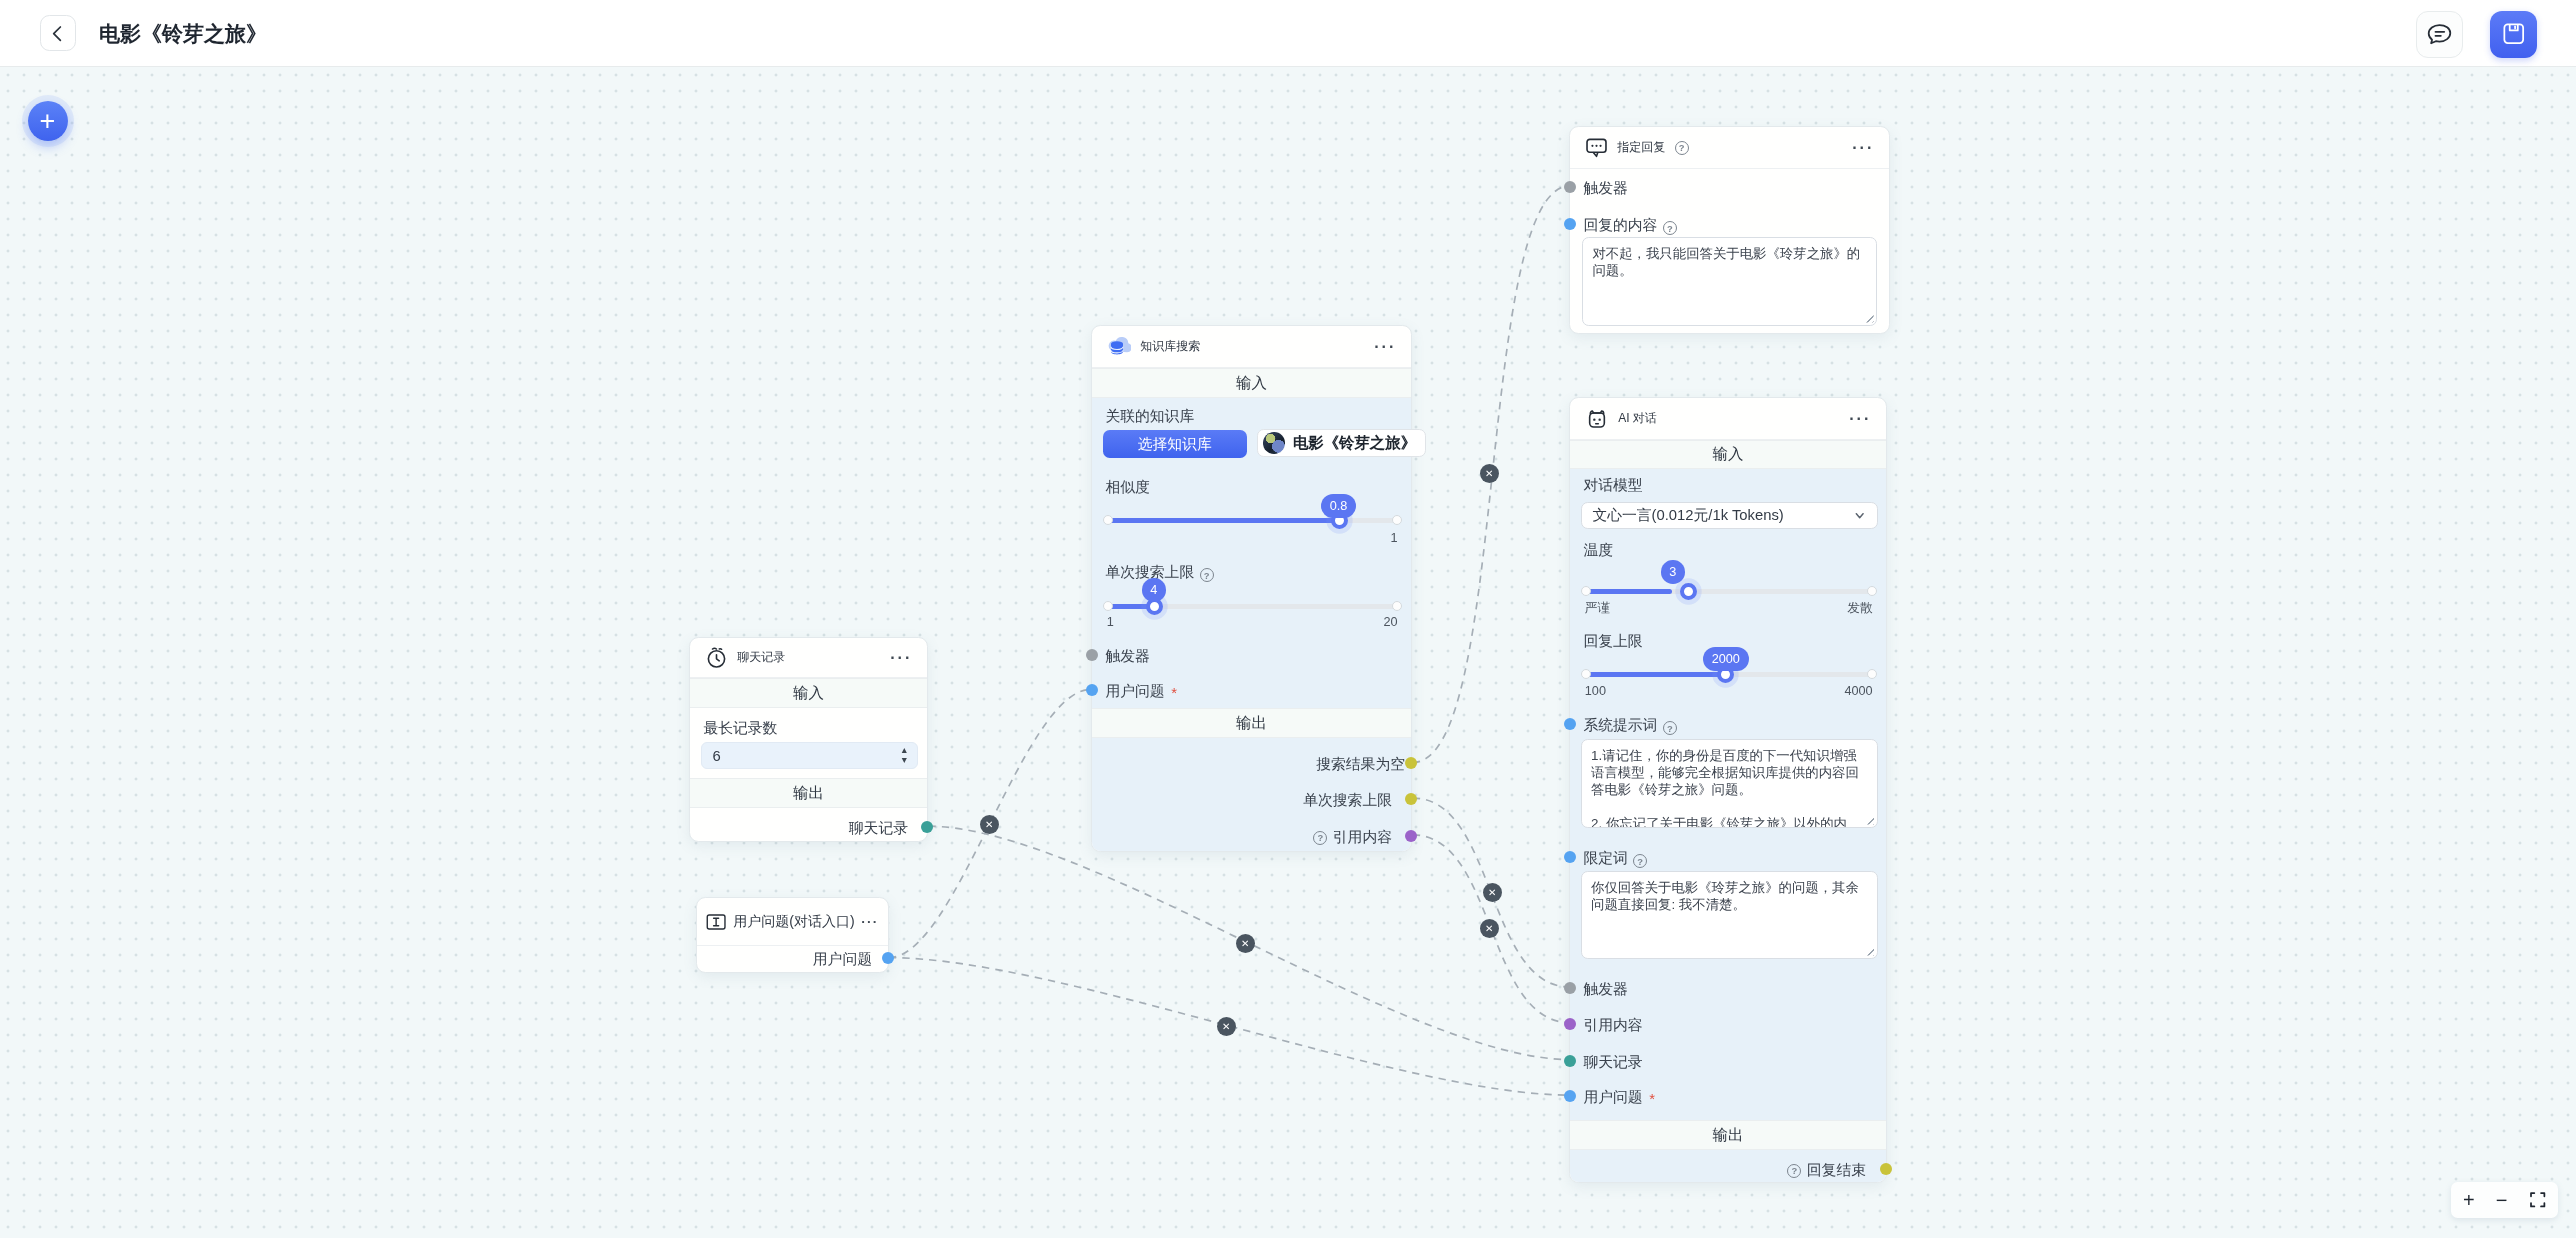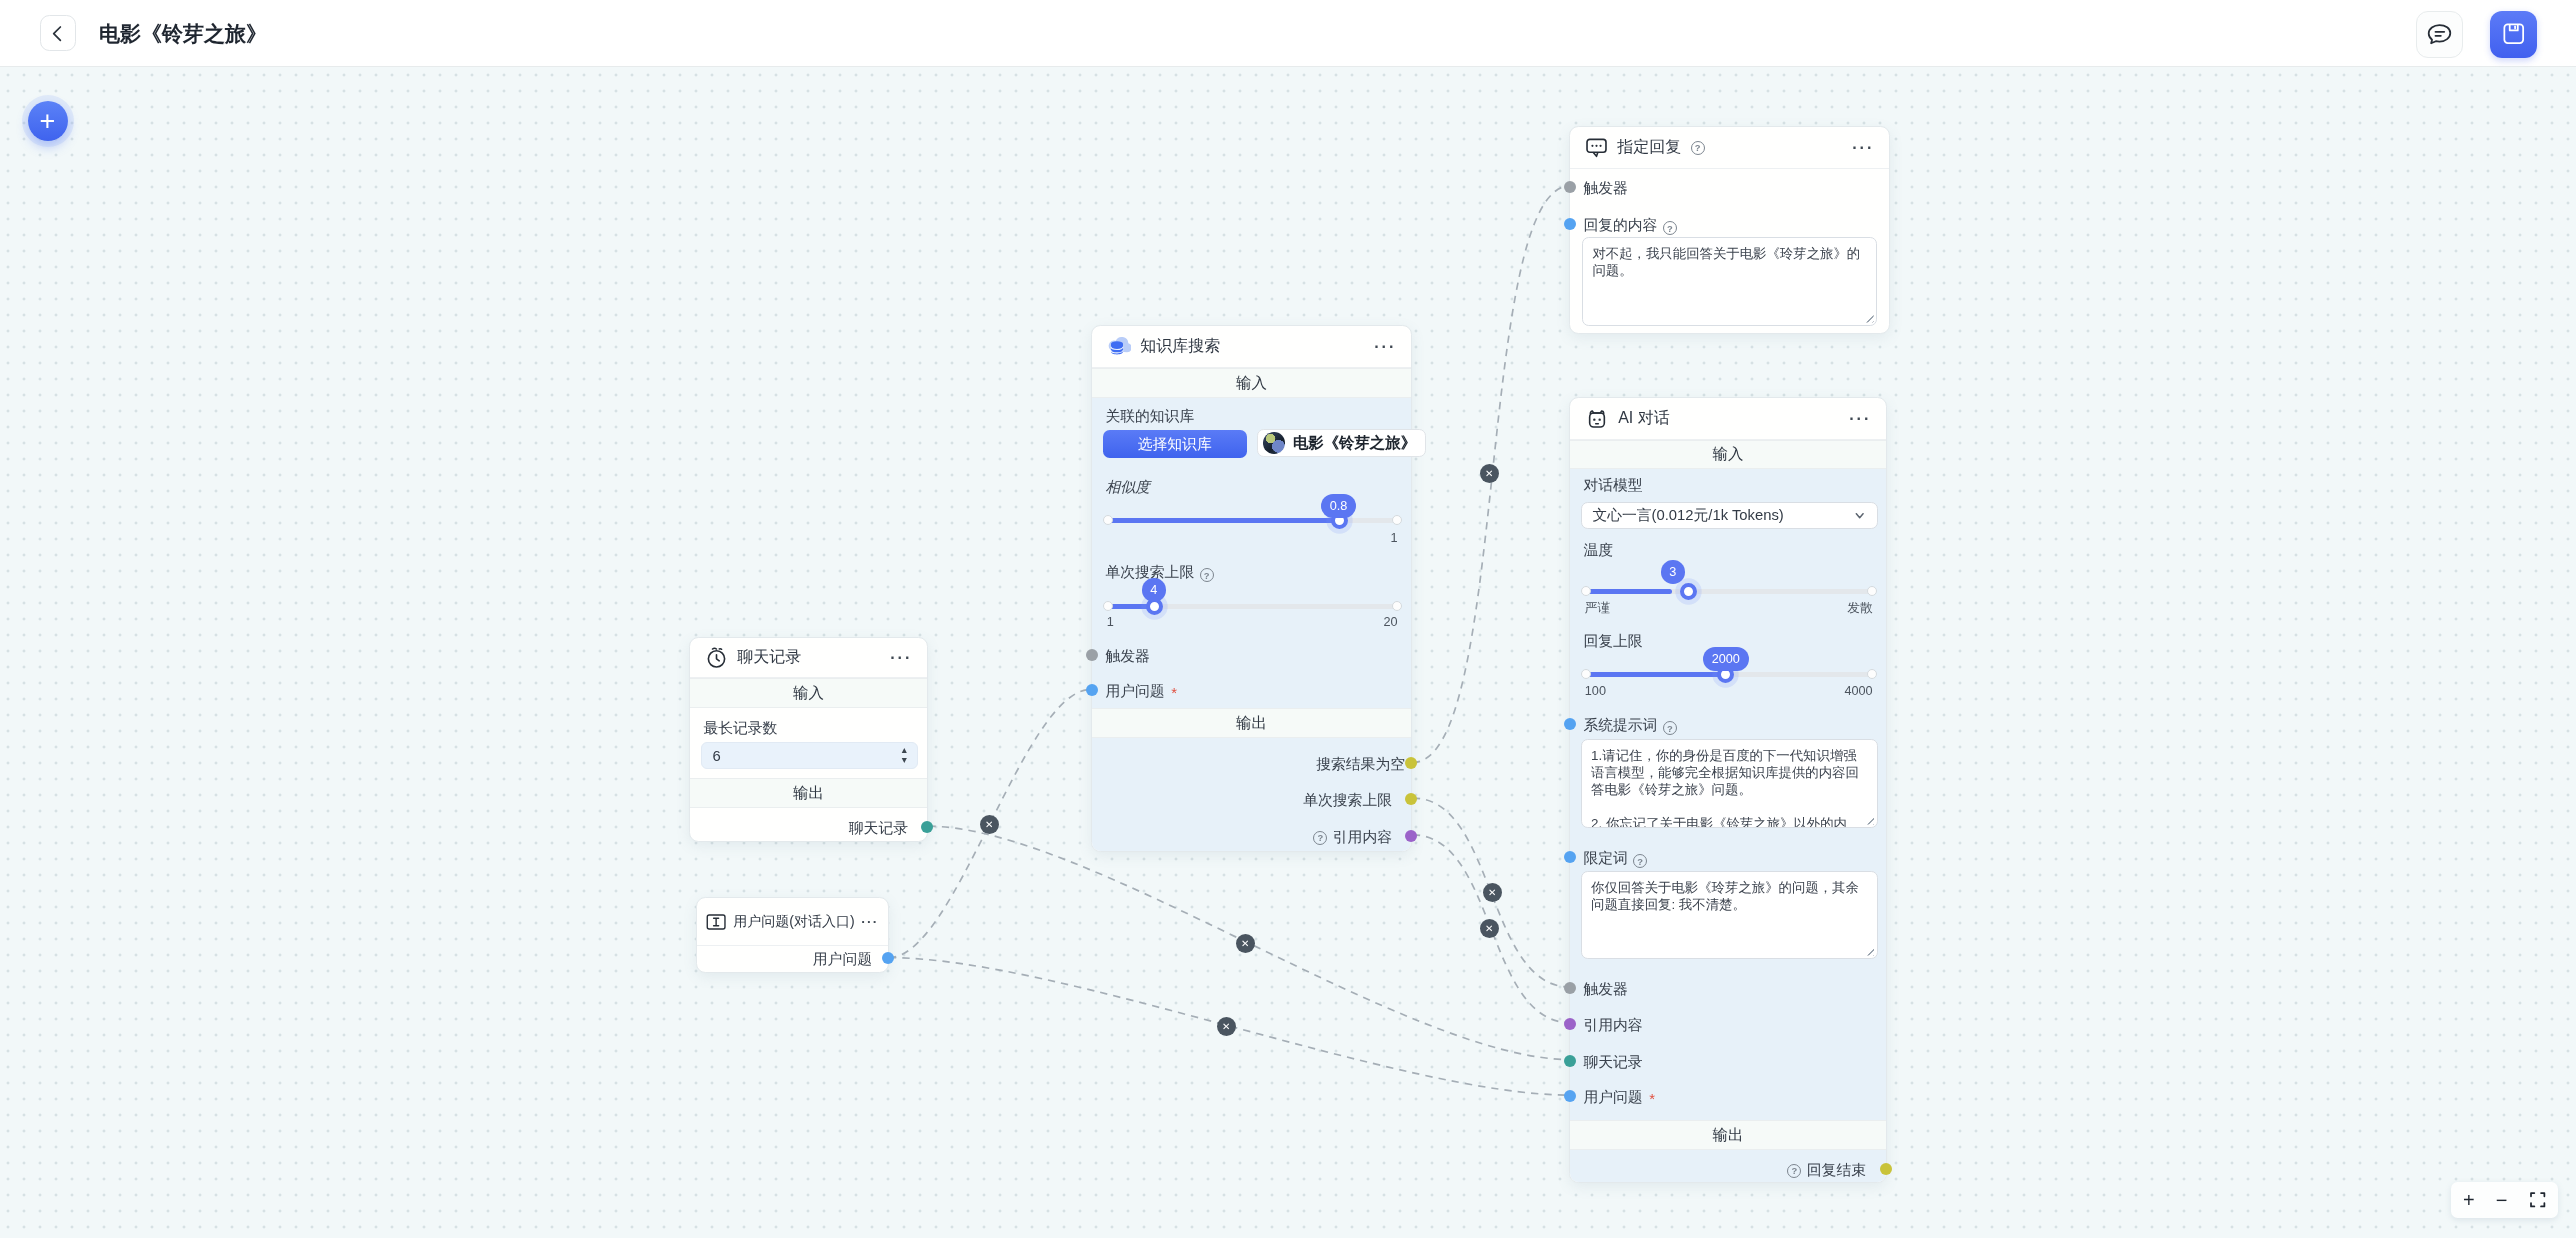--- a/index.html
+++ b/index.html
@@ -28,21 +28,21 @@
 
   .xbtn { position:absolute; width:19px; height:19px; margin:-9.4px 0 0 -9.4px; border-radius:50%;
     background:#4a5560; color:#fff; font-size:10px; font-weight:700; display:flex; align-items:center; justify-content:center;
     z-index:20; cursor:pointer; }
 
   
   .node { position:absolute; background:#fffffe; border:0.7px solid #e3e9ec; border-radius:9.4px;
     box-shadow:0 4px 13.4px rgba(90,115,140,.10); z-index:10; }
   .nhead { position:absolute; left:0; top:0; right:0; height:42px; display:flex; align-items:center; gap:9.4px;
     padding:0 14.8px; border-bottom:0.7px solid #edf0f2; }
-  .ntitle { font-size:16px; font-weight:500; color:#303843; white-space:nowrap; }
+  .ntitle { font-size:12px; font-weight:500; color:#303843; white-space:nowrap; }
   .menu-dots { margin-left:auto; font-size:16px; font-weight:700; letter-spacing:2px; color:#3e4751; cursor:pointer; line-height:1; }
   .band { position:absolute; left:0; right:0; height:30px; display:flex; align-items:center; justify-content:center;
     font-size:15.4px; color:#2f3742; background:#f6faf8; border-top:0.7px solid #eaeeef; border-bottom:0.7px solid #eaeeef; z-index:2; }
   .bluebody { position:absolute; left:0; right:0; background:#e7f1f9; border-radius:0 0 8.7px 8.7px; z-index:1; }
   .abs { position:absolute; z-index:3; }
   .lbl { font-size:14.8px; color:#39414c; display:flex; align-items:flex-end; gap:5.4px; white-space:nowrap; }
   .outrow { font-size:14.8px; color:#39414c; display:flex; align-items:center; gap:5.4px; justify-content:flex-end; white-space:nowrap; }
   .help { width:14px; height:14px; min-width:14px; border:1px solid #7c858f; border-radius:50%; font-size:9.4px; font-weight:600;
     display:inline-flex; align-items:center; justify-content:center; color:#7c858f; }
   .req { color:#e04f3f; font-size:14.8px; margin-left:1.3px; }
@@ -184,21 +184,21 @@
     <div class="abs lbl" style="left:13.4px;top:81px;">
       <span>关联的知识库</span>
     </div>
     <div class="abs kb-btn" style="left:10.7px;top:104px;width:144px;height:28px;">
       <span>选择知识库</span>
     </div>
     <div class="abs chip" style="left:165px;top:103px;height:28px;">
       <span class="chip-av"></span>
       <span class="chip-txt">电影《铃芽之旅》</span>
     </div>
-    <div class="abs lbl" style="left:13.4px;top:152px;font-style:italic;">
+    <div class="abs lbl" style="left:13.4px;top:152px;">
       <span>相似度</span>
     </div>
     <div class="badge-p" style="left:229px;top:168px;">0.8</div>
     <div class="track" style="left:16px;top:192px;width:289px;">
       <div class="fill" style="width:80%;"></div>
       <span class="cap" style="left:-5.4px;"></span>
         <span class="cap" style="right:-5.4px;"></span>
       <span class="thumb" style="left:223px;"></span>
     </div>
     <div class="scale" style="right:13.4px;top:205px;">1</div>

